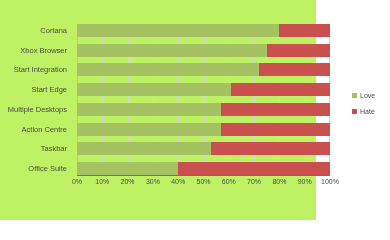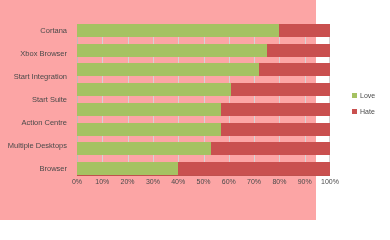--- a/index.html
+++ b/index.html
@@ -10,21 +10,21 @@
     width: 390px;
     height: 220px;
     background: #ffffff;
     font-family: "Liberation Sans", sans-serif;
     overflow: hidden;
   }
   #chart-container {
     position: relative;
     width: 316px;
     height: 220px;
-    background: #fca5a5;
+    background: #bef264;
   }
 
   
   #plot-region {
     position: absolute;
     left: 77px;
     top: 24px;
     width: 253px;
     height: 151px;
   }
@@ -140,24 +140,25 @@
 </style>
 </head>
 <body>
 
 <div id="chart-container">
 
   <div id="category-labels">
       <div class="cat-label">Cortana</div>
       <div class="cat-label">Xbox Browser</div>
       <div class="cat-label">Start Integration</div>
-      <div class="cat-label">Start Suite</div>
+      <div class="cat-label">Start Edge</div>
+      <div class="cat-label">Multiple Desktops</div>
       <div class="cat-label">Action Centre</div>
-      <div class="cat-label">Multiple Desktops</div>
-      <div class="cat-label">Browser</div>
+      <div class="cat-label">Taskbar</div>
+      <div class="cat-label">Office Suite</div>
     </div>
 
   <div id="plot-region">
     <div id="gridlines">
         <div class="gridline axis-line" style="left: calc(0% + 0px);"></div>
         <div class="gridline" style="left: calc(10% + 0px);"></div>
         <div class="gridline" style="left: calc(20% + 0px);"></div>
         <div class="gridline" style="left: calc(30% + 0px);"></div>
         <div class="gridline" style="left: calc(40% + 0px);"></div>
         <div class="gridline" style="left: calc(50% + 0px);"></div>

